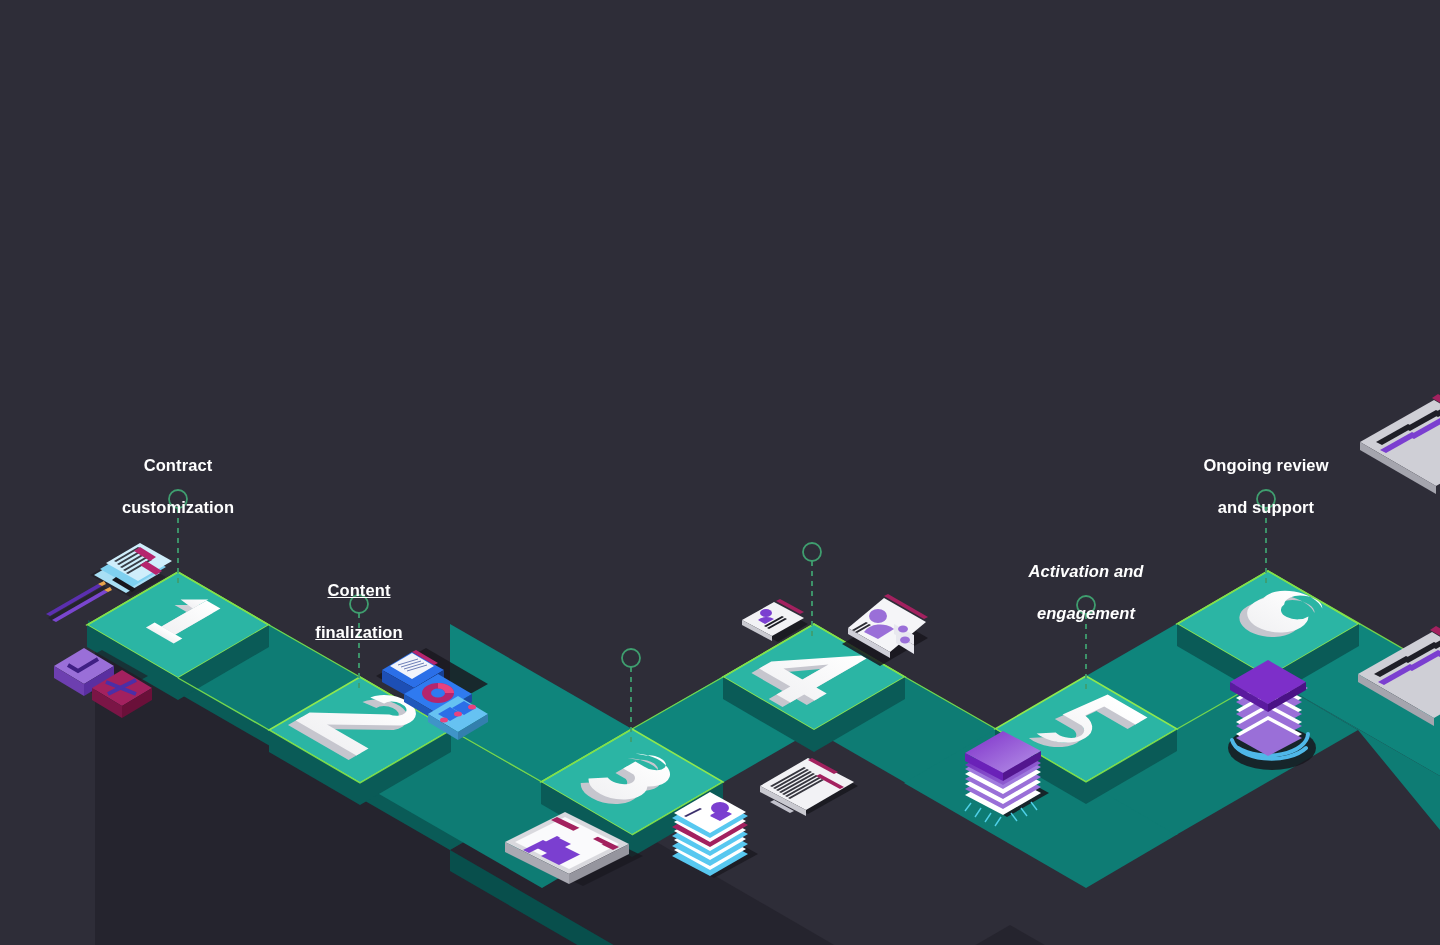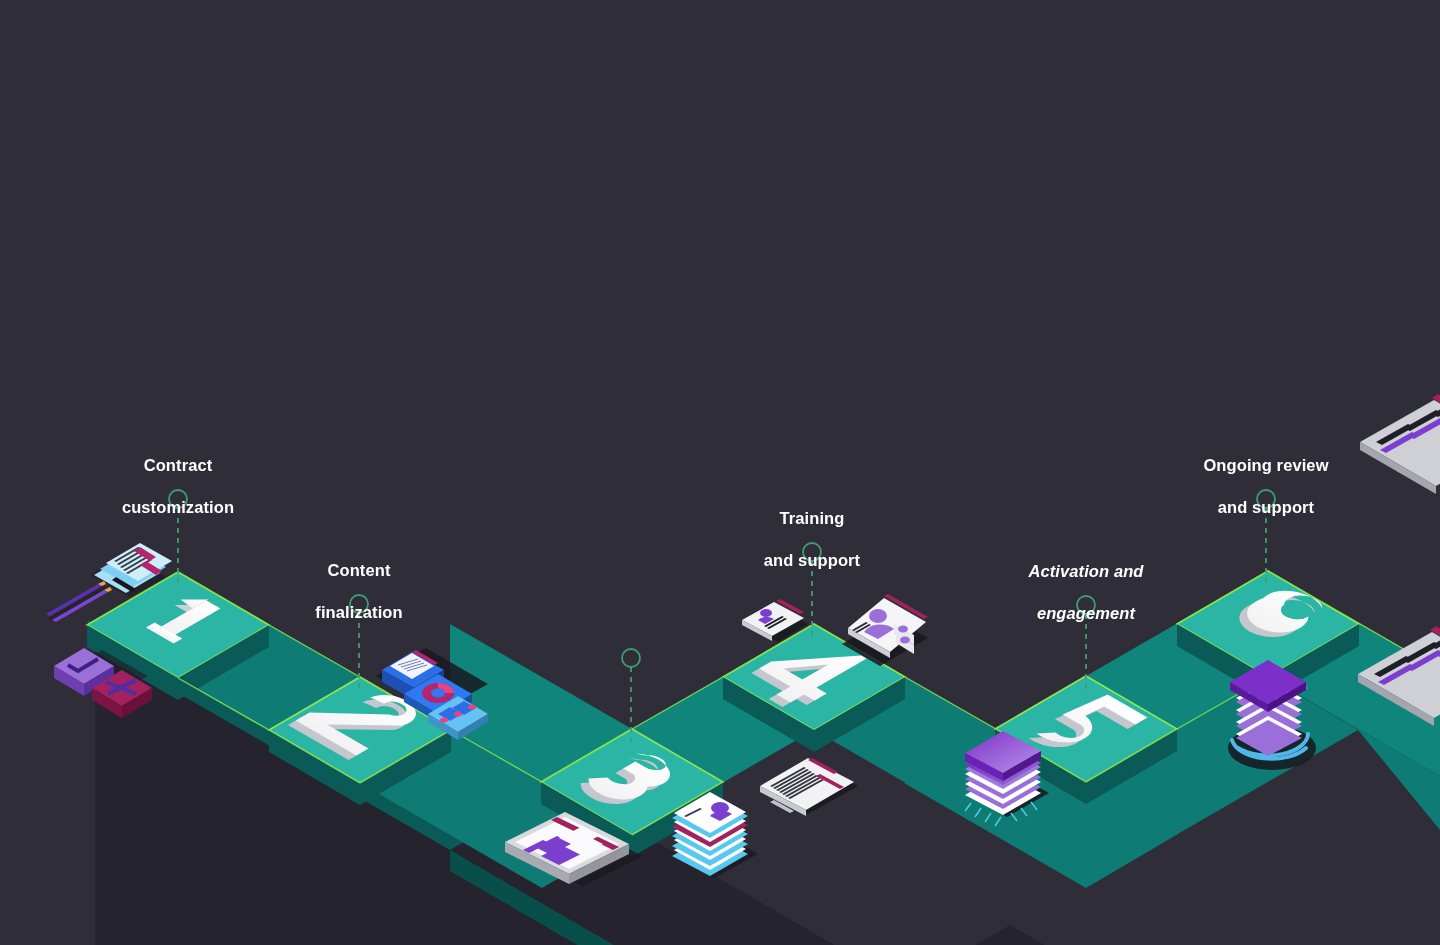--- a/index.html
+++ b/index.html
@@ -473,30 +473,26 @@
 
   </svg>
 
   <div class="layer">
 
     <div class="label" style="left:178px;top:434px;">
       <span>Contract</span>
       <span>customization</span>
     </div>
 
-    <div class="label" style="left:359px;top:539px;">
+    <div class="label" style="left:359px;top:559px;text-decoration:underline;">
       <span>Content</span>
       <span>finalization</span>
     </div>
 
 
-    <div class="label" style="left:812px;top:487px;">
-      <span>Training</span>
-      <span>and support</span>
-    </div>
 
     <div class="label" style="left:1086px;top:540px;font-style:italic;">
       <span>Activation and</span>
       <span>engagement</span>
     </div>
 
     <div class="label" style="left:1266px;top:434px;text-align:center;">
       <span>Ongoing review</span>
       <span>and support</span>
     </div>

